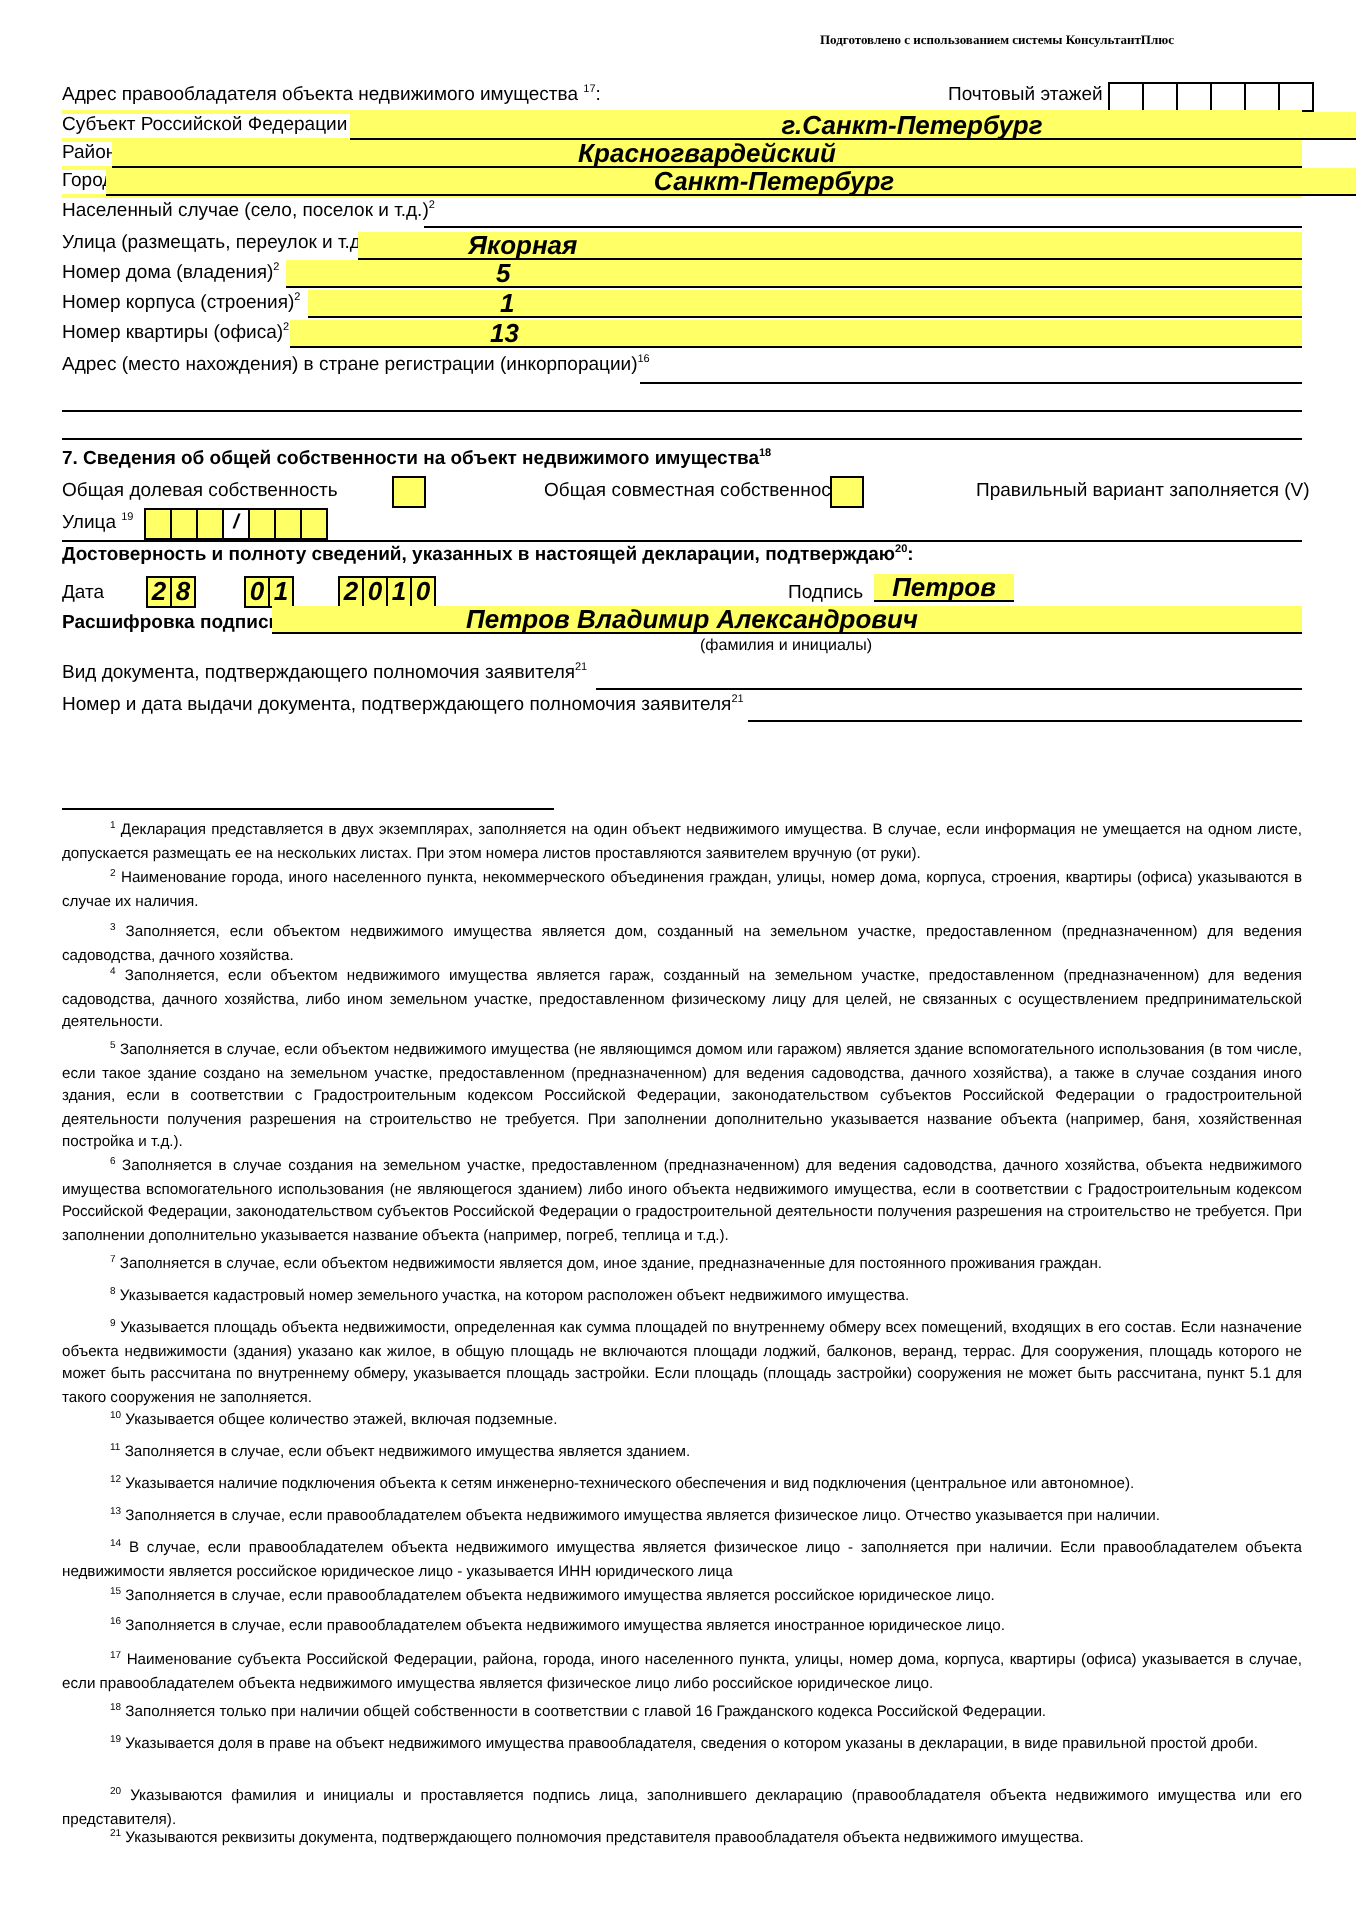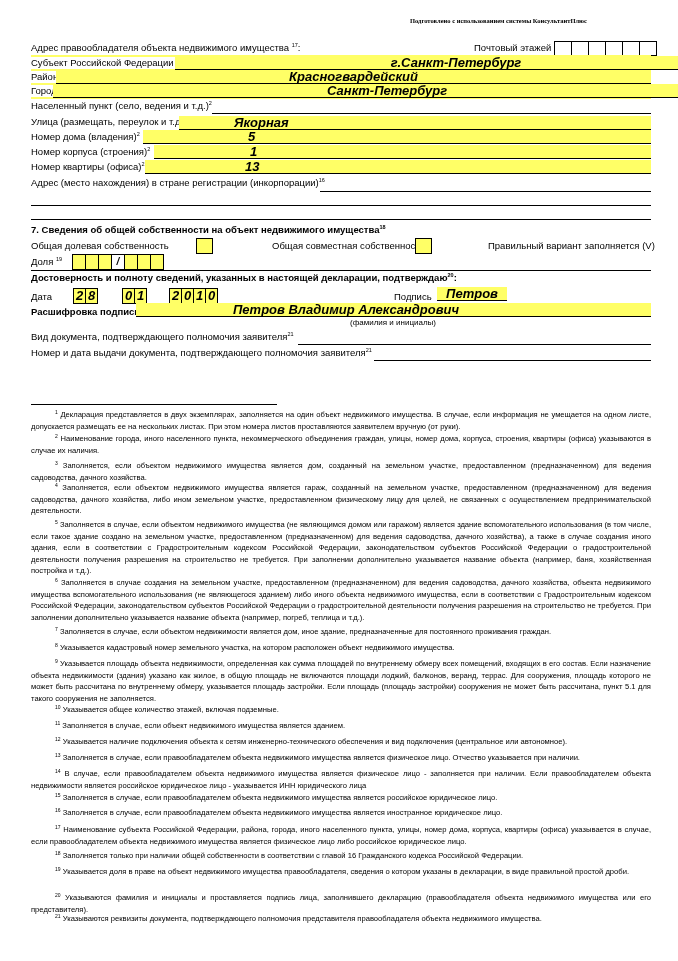--- a/index.html
+++ b/index.html
@@ -58,21 +58,21 @@
   <span>Район</span>
 </div>
 <div class="abs yfield" style="left:56px; top:70px; width:595px;">Красногвардейский</div>
 
 <div class="abs lbl" style="left:31px; top:85px; background:#fff; padding-right:2px;">
   <span>Город</span><sup>2</sup>
 </div>
 <div class="abs yfield" style="left:53px; top:84px; width:668px;">Санкт-Петербург</div>
 
 <div class="abs lbl" style="left:31px; top:100px;">
-  <span>Населенный пункт (село, ведения и т.д.)</span><sup>2</sup>
+  <span>Населенный случае (село, поселок и т.д.)</span><sup>2</sup>
 </div>
 <div class="abs line" style="left:212px; top:101px; width:439px;"></div>
 
 <div class="abs lbl" style="left:31px; top:116px;">
   <span>Улица (размещать, переулок и т.д.)</span><sup>2</sup>
 </div>
 <div class="abs yfield" style="left:179px; top:116px; width:472px; text-align:left;">
   <span style="margin-left:55px;">Якорная</span>
 </div>
 
@@ -108,21 +108,21 @@
 <div class="abs lbl h7" style="left:31px; top:224px;">
   <span>7. Сведения об общей собственности на объект недвижимого имущества</span><sup>18</sup>
 </div>
 <div class="abs lbl" style="left:31px; top:240px;">Общая долевая собственность</div>
 <div class="abs ybox" style="left:196px; top:238px;"></div>
 <div class="abs lbl" style="left:272px; top:240px;">Общая совместная собственность</div>
 <div class="abs ybox" style="left:415px; top:238px;"></div>
 <div class="abs lbl" style="left:488px; top:240px;">Правильный вариант заполняется (V)</div>
 
 <div class="abs lbl" style="left:31px; top:256px;">
-  <span>Доля</span>
+  <span>Улица</span>
   <sup>19</sup>
 </div>
 <div class="abs dbox" style="left:72px; top:254px;">
   <div class="c" style="width:12px;"></div>
   <div class="c" style="width:12px;"></div>
   <div class="c" style="width:12px;"></div>
   <div class="c white" style="width:12px;">/</div>
   <div class="c" style="width:12px;"></div>
   <div class="c" style="width:12px;"></div>
   <div class="c" style="width:12px;"></div>

